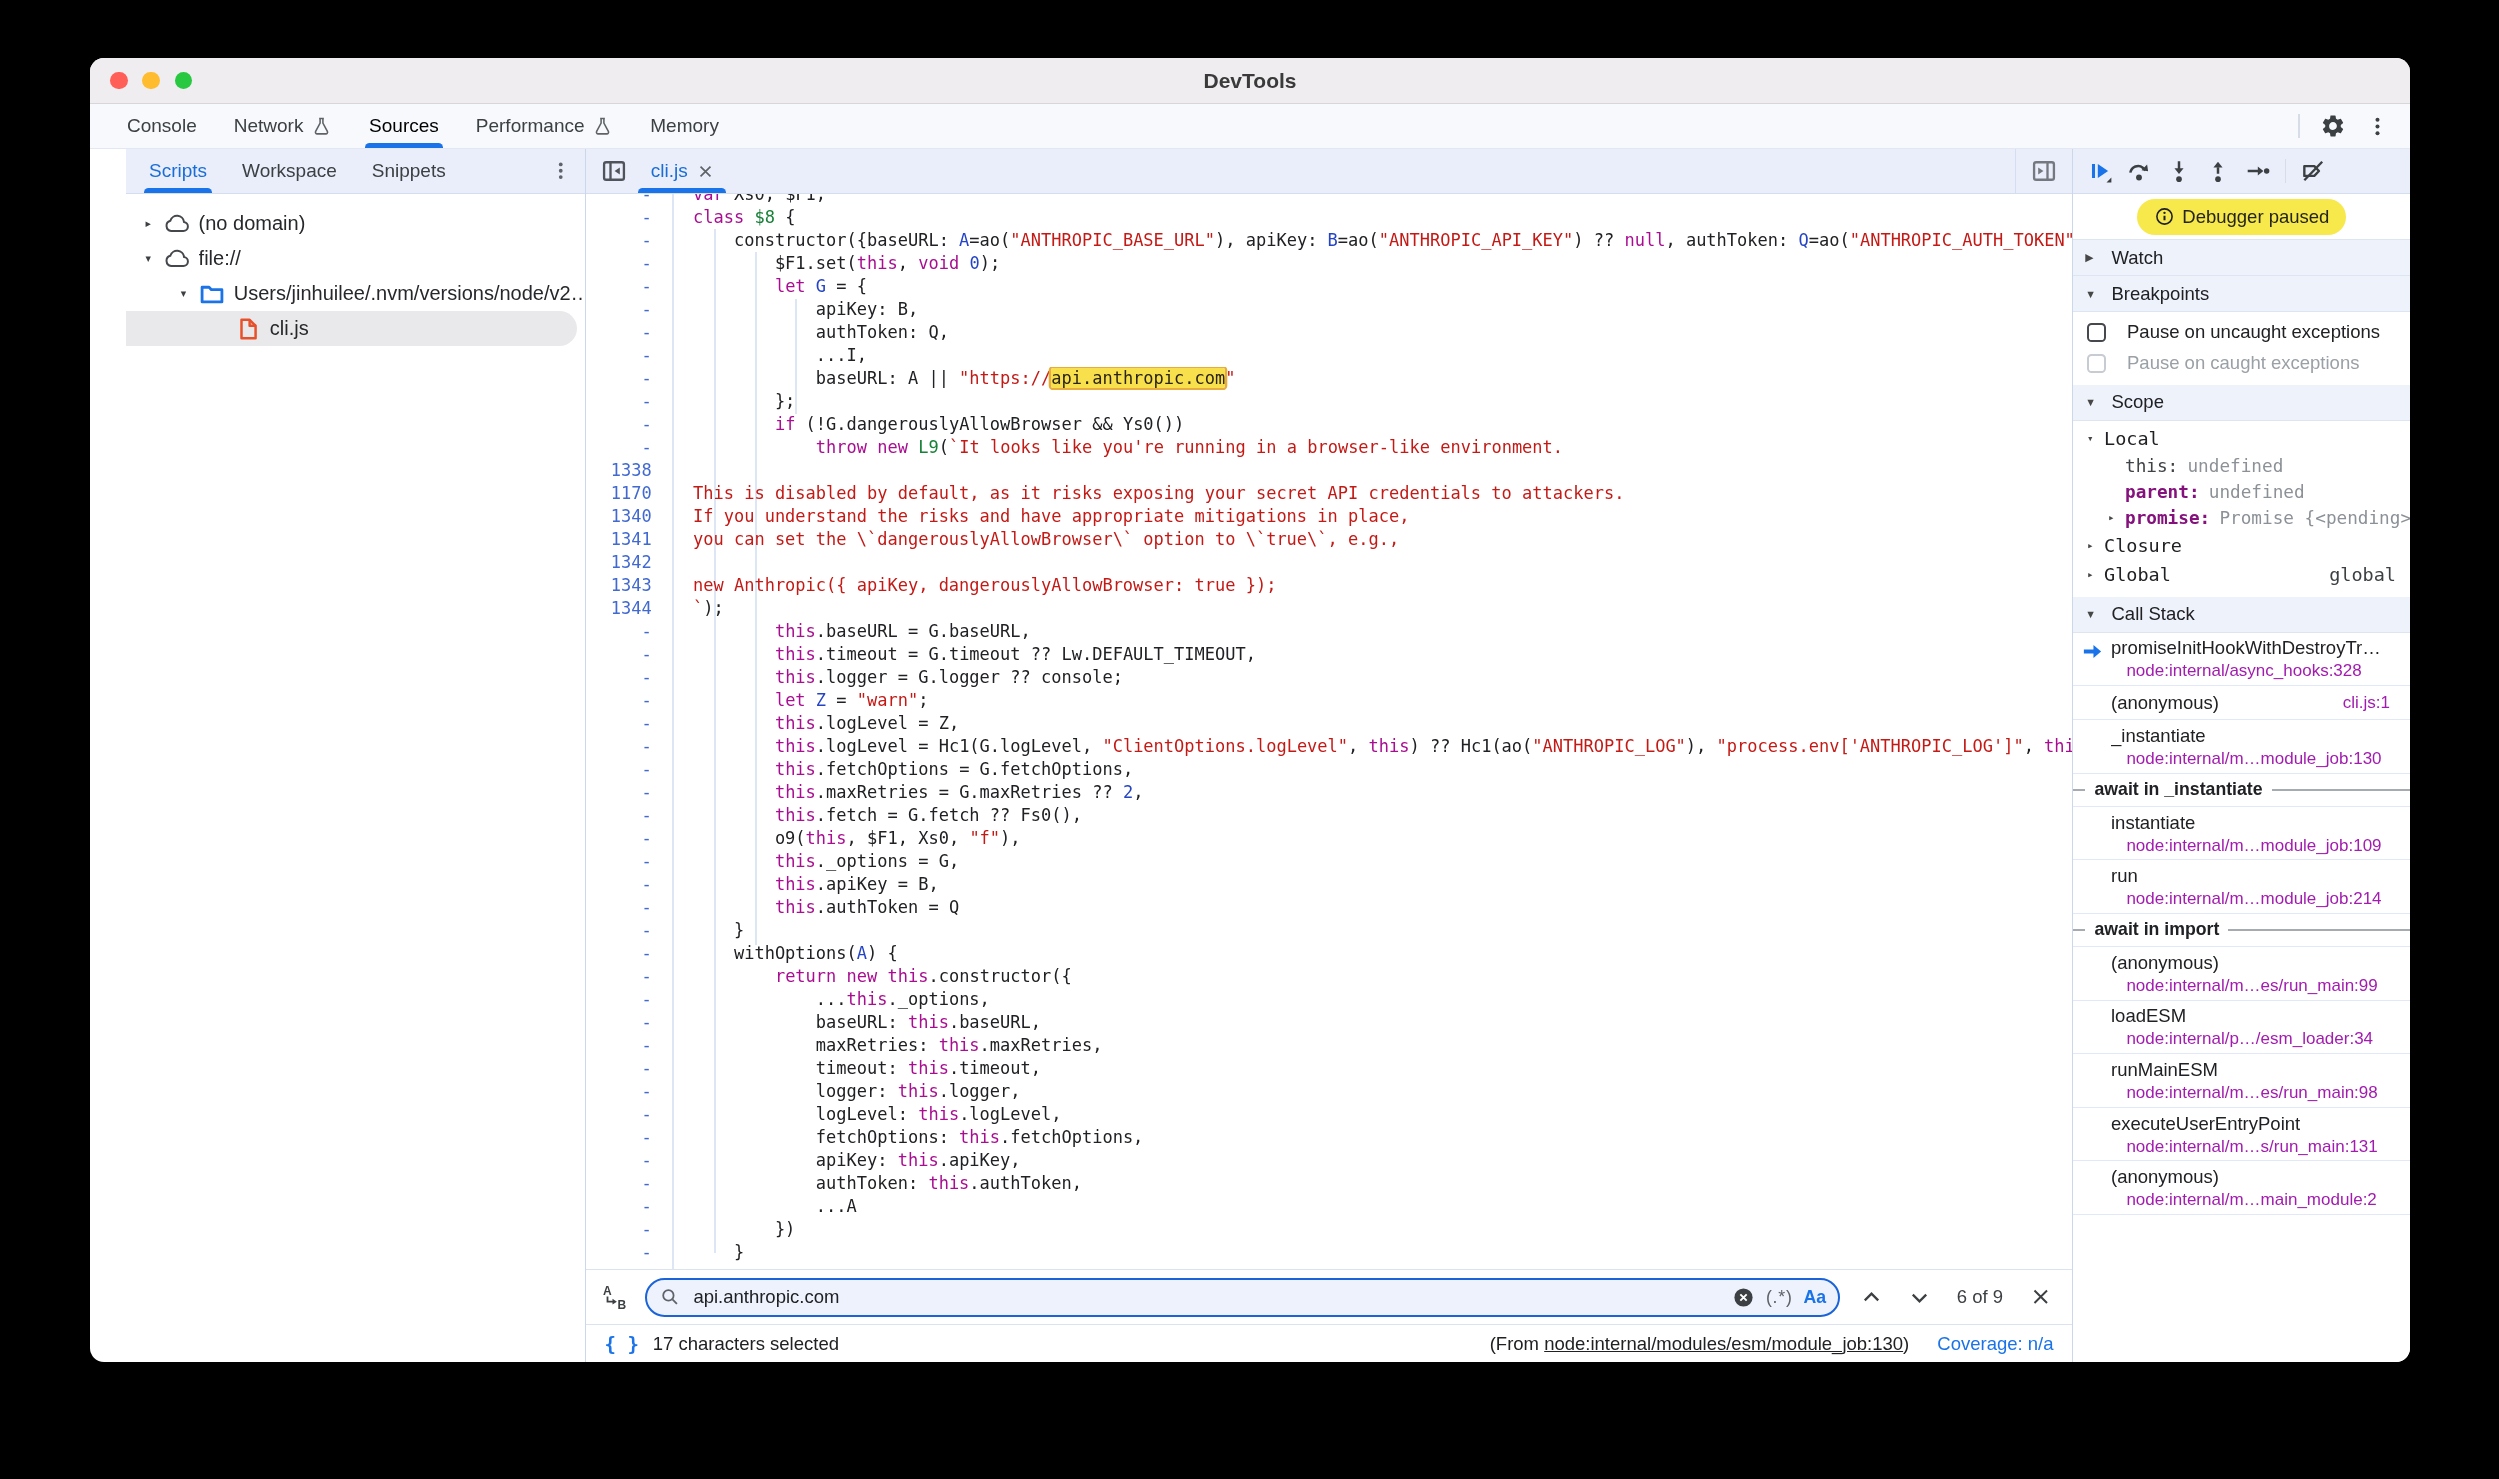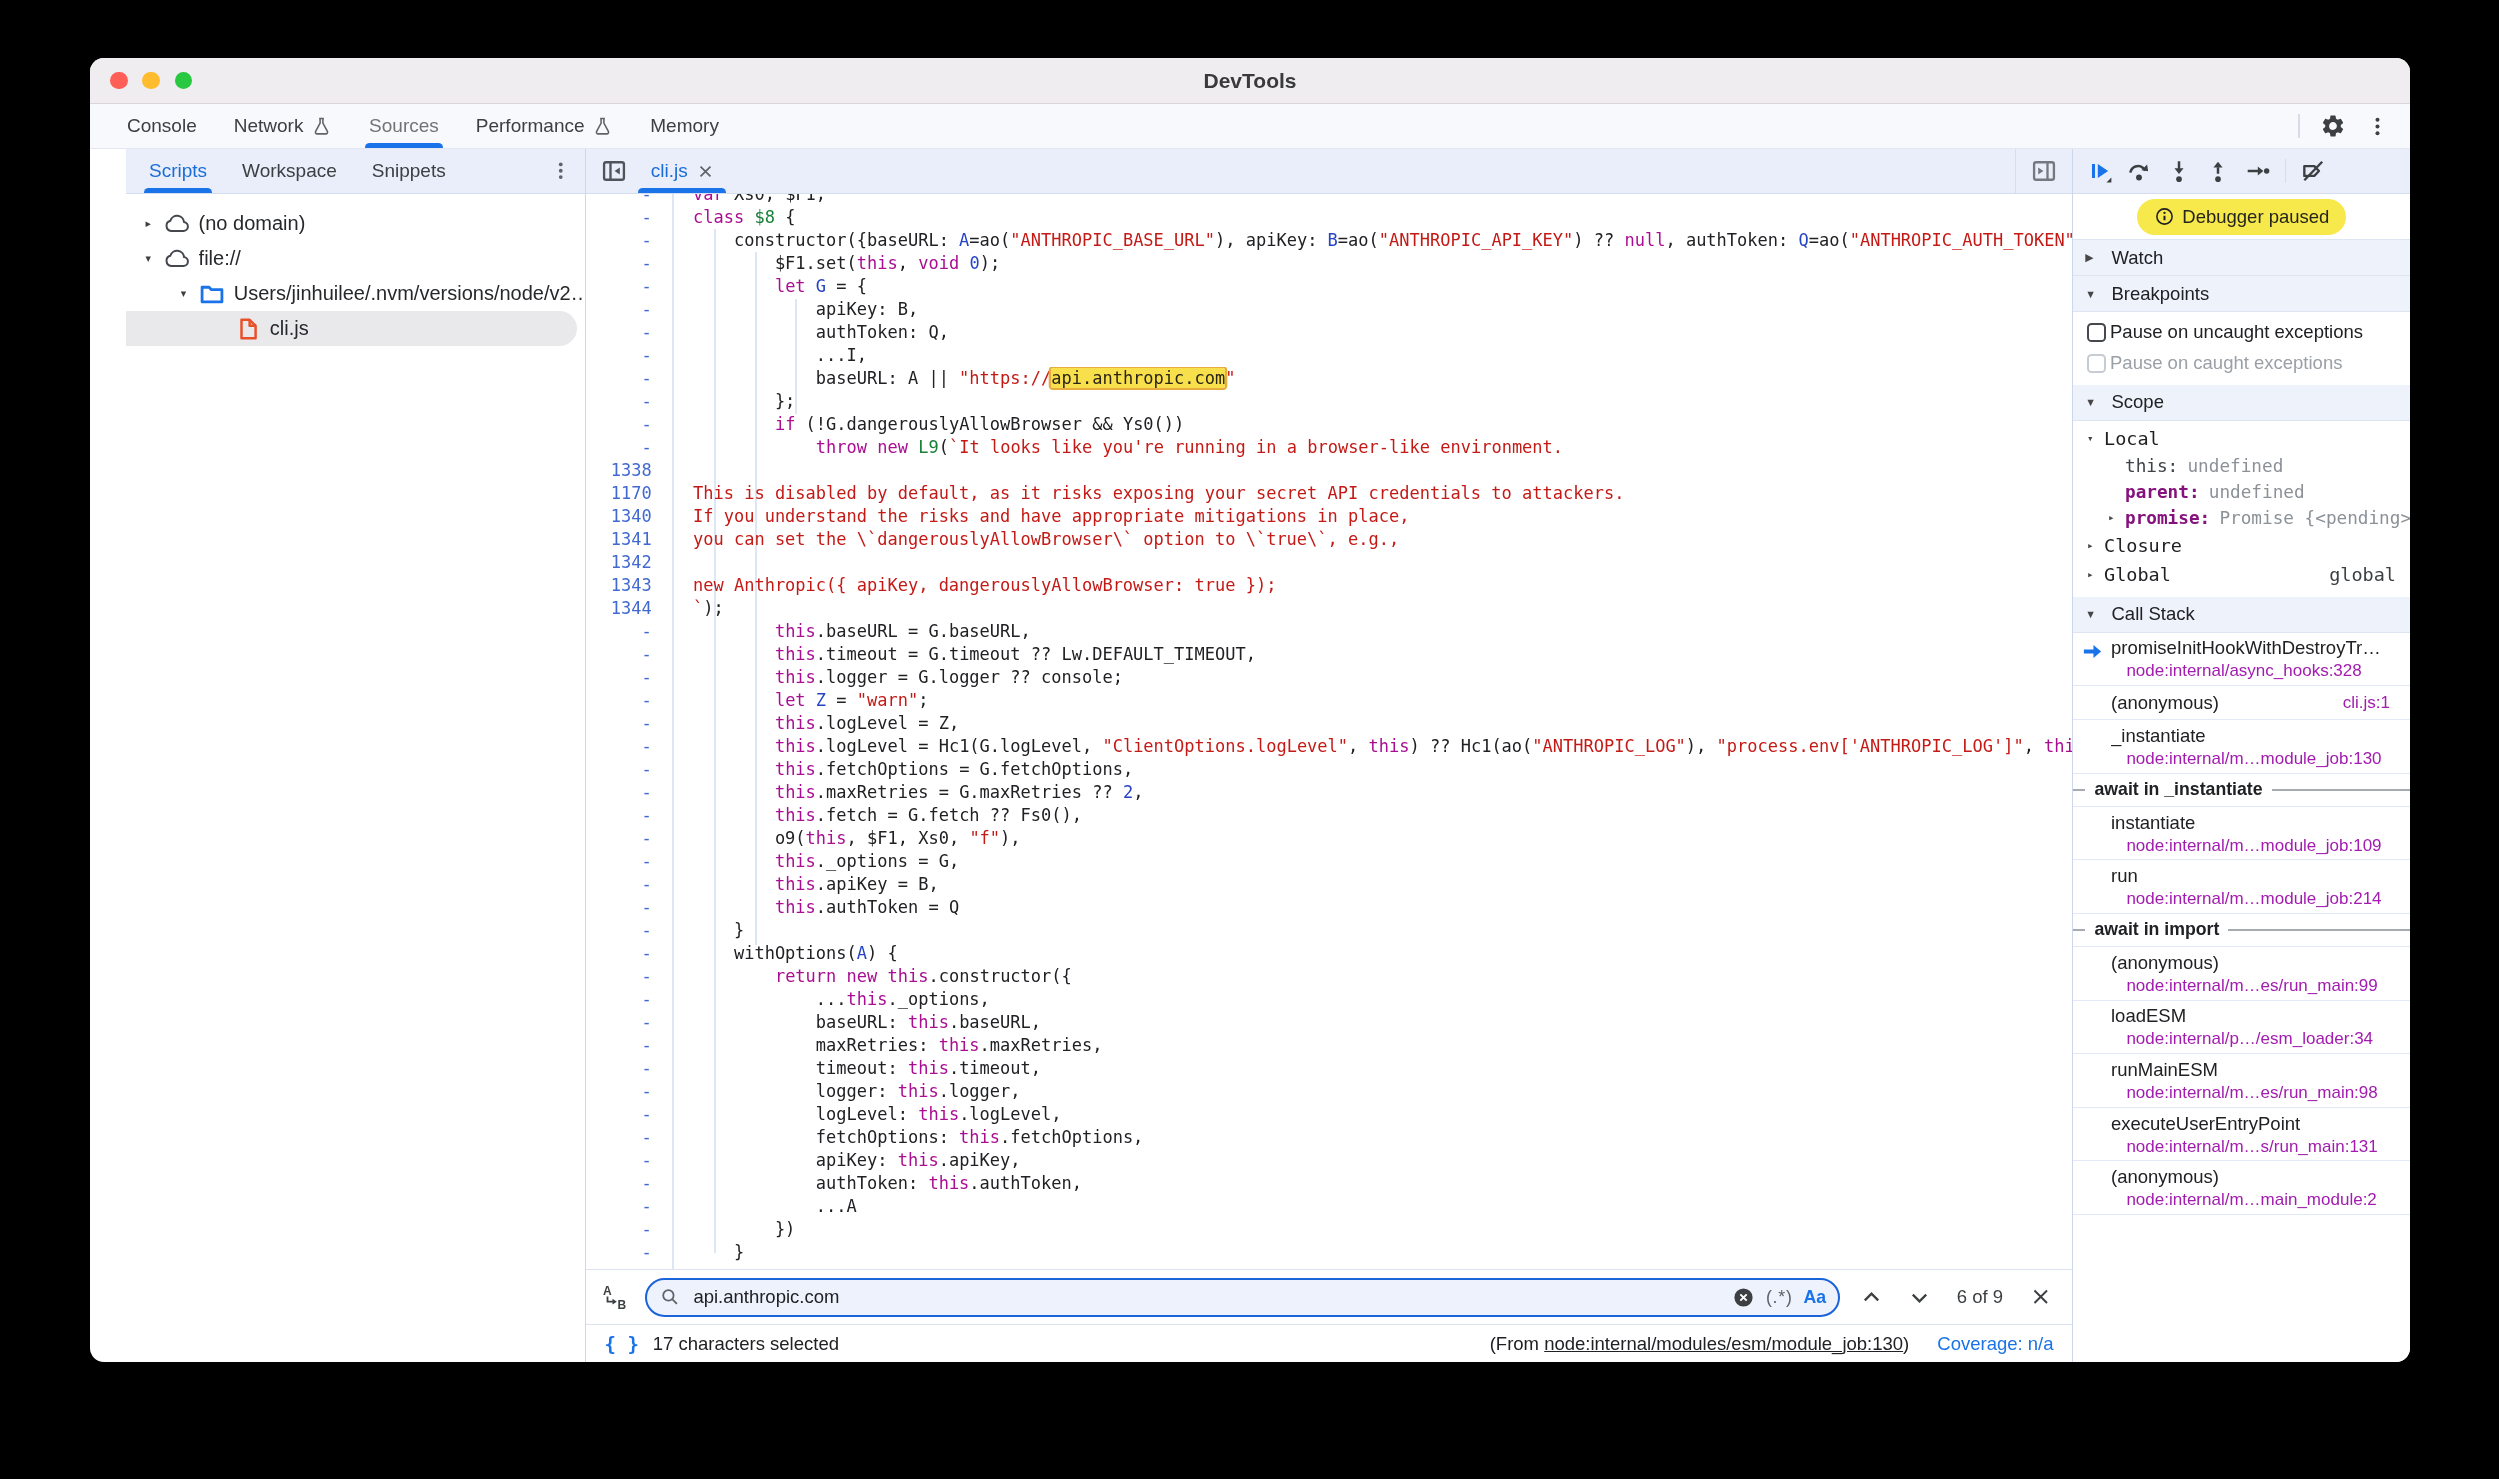--- a/index.html
+++ b/index.html
@@ -7,21 +7,21 @@
   .window{position:absolute;left:90px;top:58px;width:2320px;height:1304px;background:#fff;border-radius:14px;overflow:hidden;box-shadow:0 23px 69px rgba(0,0,0,.65);display:flex;flex-direction:column;}
   
   .titlebar{height:45px;background:#efedf0;border-bottom:1.5px solid #d9d5d9;display:flex;align-items:center;position:relative;flex:none;}
   .traffic{position:absolute;left:20px;top:0;bottom:0;display:flex;align-items:center;gap:14.6px;}
   .tl{width:17.7px;height:17.7px;border-radius:50%;}
   .wtitle{flex:1;text-align:center;font-size:21px;font-weight:700;color:#3a3a3a;}
   
   .toolbar{height:44px;background:#f7f9fc;border-bottom:1.5px solid #e2e7f1;display:flex;align-items:stretch;flex:none;}
   .main-tabs{display:flex;padding-left:37px;gap:37px;}
   .tab{display:flex;align-items:center;gap:7.7px;font-size:19px;color:#3c4043;position:relative;}
-  .tab.selected{color:#737373;}
+  .tab.selected{color:#000000;}
   .tab.selected::after{content:"";position:absolute;left:-4.6px;right:-4.6px;bottom:0;height:4.6px;background:#1a73e8;border-radius:4.6px 4.6px 0 0;}
   .toolbar-right{margin-left:auto;display:flex;align-items:center;padding-right:21.5px;gap:20px;}
   .vsep{width:1.5px;height:24.6px;background:#d6dce8;}
   .icon{display:inline-flex;align-items:center;justify-content:center;}
   .icon svg{display:block;}
   
   .content{flex:1;display:flex;min-height:0;padding-left:36px;}
   .navigator{width:459px;flex:none;border-right:1.5px solid #ccd7ec;display:flex;flex-direction:column;background:#fff;}
   .strip{height:44px;background:#e9eefa;border-bottom:1.5px solid #d5deee;display:flex;align-items:stretch;flex:none;}
   .nav-strip{padding-left:23px;gap:35px;}
@@ -67,21 +67,21 @@
   .coverage{color:#1a73e8;}
   
   .sidebar{width:337px;flex:none;border-left:1.5px solid #ccd7ec;display:flex;flex-direction:column;background:#fff;overflow:hidden;}
   .debug-toolbar{padding:0 9.2px;gap:4.6px;display:flex;align-items:center;}
   .dbtn{width:35px;height:35px;display:flex;align-items:center;justify-content:center;position:relative;flex:none;}
   .paused{height:45px;display:flex;align-items:center;justify-content:center;flex:none;}
   .pill{display:flex;align-items:center;gap:7.7px;background:#f7e84c;border-radius:769px;padding:7px 17px;font-size:18.5px;color:#25251d;}
   .sec{height:35px;background:#eef2fb;border-bottom:1.5px solid #dde4f2;display:flex;align-items:center;padding:0 12.3px;gap:9.2px;font-size:18.5px;color:#202124;flex:none;}
   .sec.topline{border-top:1.5px solid #dde4f2;}
   .tri{font-size:10.8px;color:#474747;width:17px;flex:none;}
-  .bp-row{height:31px;display:flex;align-items:center;gap:4px;padding:0 14px;font-size:18.5px;color:#202124;}
+  .bp-row{height:31px;display:flex;align-items:center;gap:21px;padding:0 14px;font-size:18.5px;color:#202124;}
   .bp-row.disabled{color:#9aa0a6;}
   .cb{width:19px;height:19px;border:2.3px solid #45484d;border-radius:4.6px;box-sizing:border-box;flex:none;}
   .bp-row.disabled .cb{border-color:#c7cbd2;}
   .scope-row{display:flex;align-items:center;font-family:"DejaVu Sans Mono",monospace;font-size:17.7px;color:#202124;height:26px;}
   .scope-row.hdr{height:29px;font-size:18.5px;}
   .key-bold{color:#84117c;font-weight:700;}
   .key-plain{color:#3f4246;}
   .val{color:#8b9197;margin-left:9.2px;white-space:nowrap;overflow:hidden;}
   .global-val{margin-left:auto;padding-right:14px;color:#3c4043;}
   .cs-item{position:relative;padding:3.8px 15.4px 3.8px 38px;border-bottom:1.5px solid #e1e9f8;}

